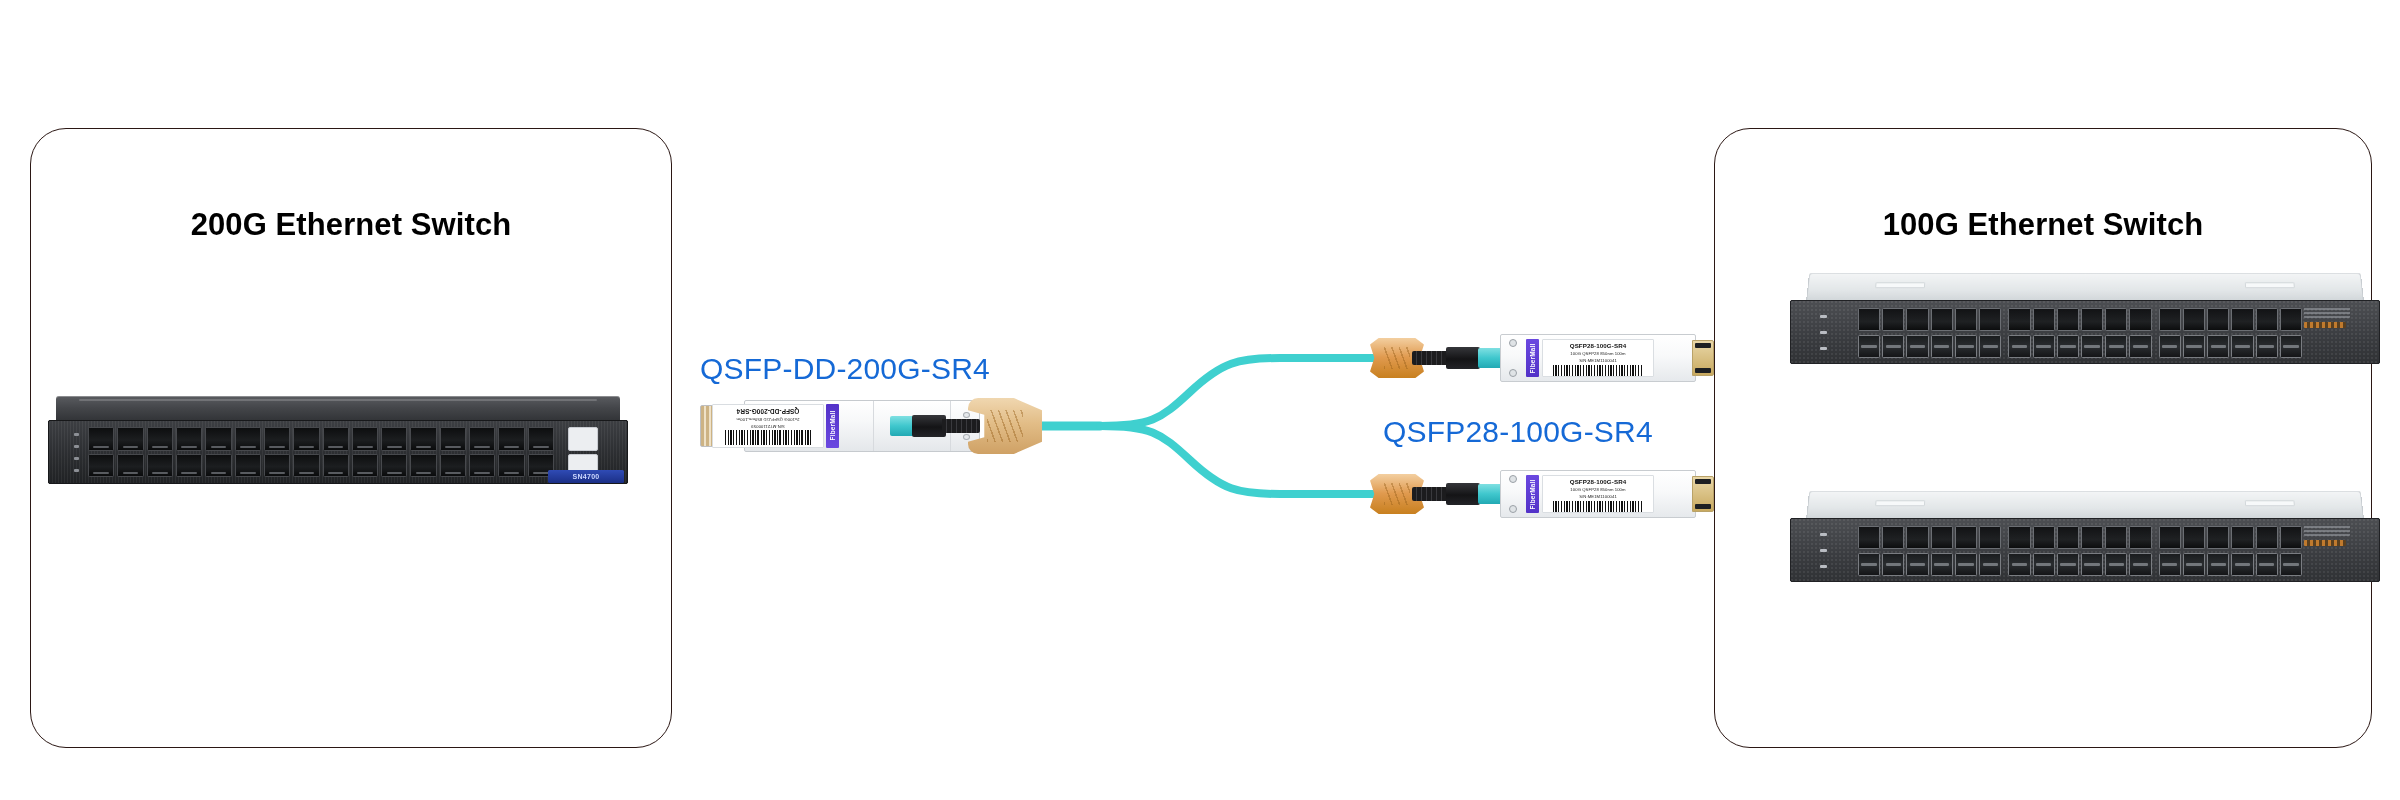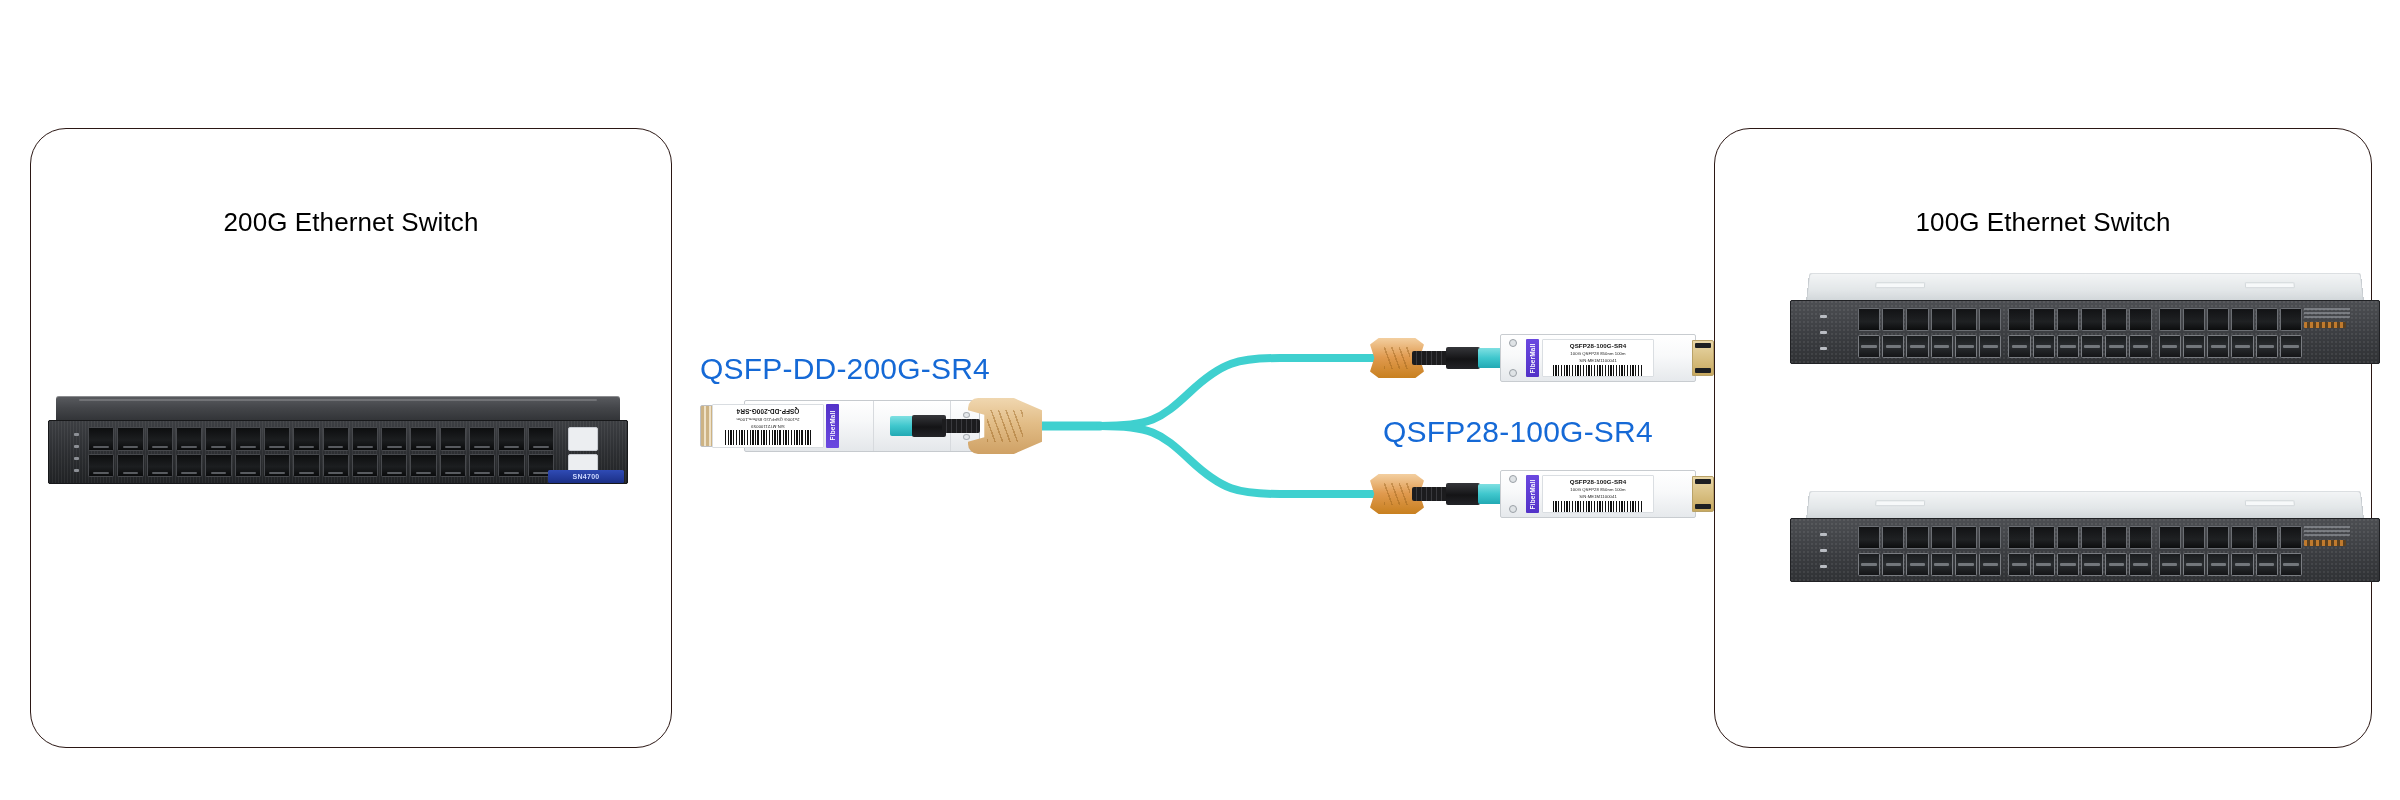--- a/index.html
+++ b/index.html
@@ -23,22 +23,22 @@
     border-radius: 36px;
     background: #ffffff;
   }
   #box-left  { left: 30px;   top: 128px; width: 642px; height: 620px; }
   #box-right { left: 1714px; top: 128px; width: 658px; height: 620px; }
 
   .group-title {
     position: absolute;
     left: 0; right: 0;
     text-align: center;
-    font-size: 26px;
-    font-weight: 400;
+    font-size: 31px;
+    font-weight: 700;
     color: #000000;
     letter-spacing: 0.1px;
     white-space: nowrap;
   }
   #title-left  { top: 78px; }
   #title-right { top: 78px; }
 
   
   .switch { position: absolute; }
 

